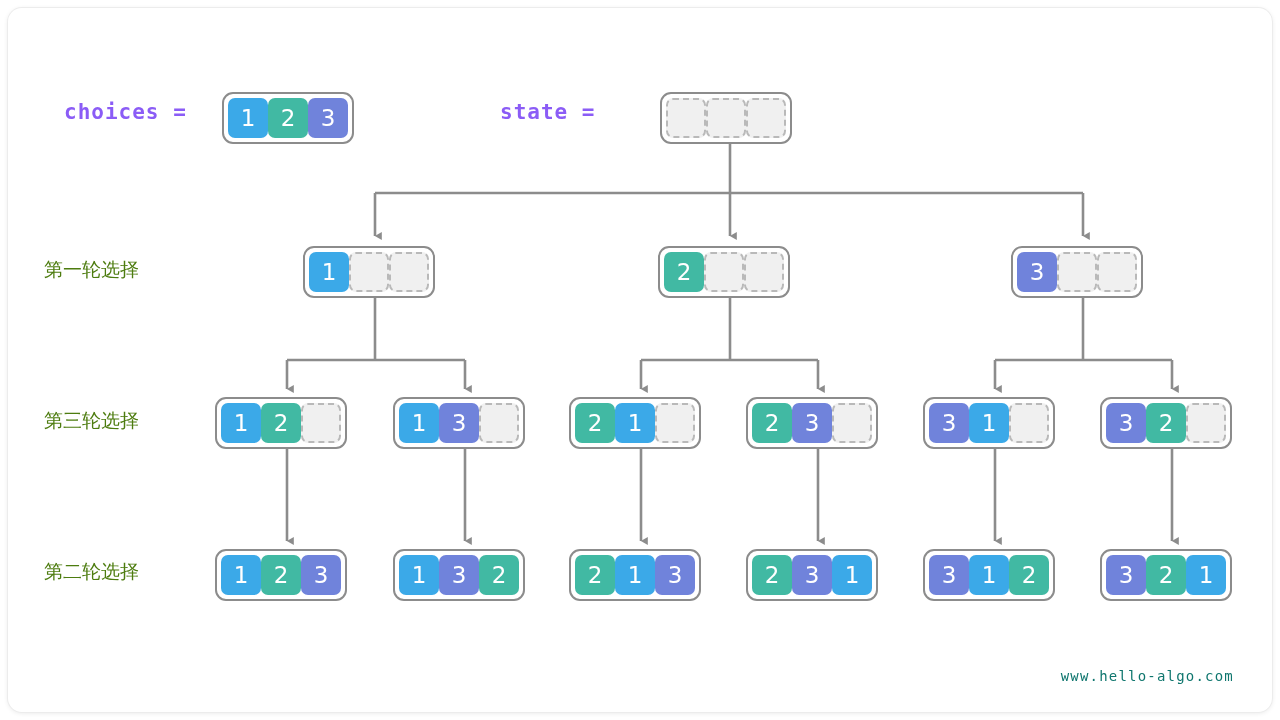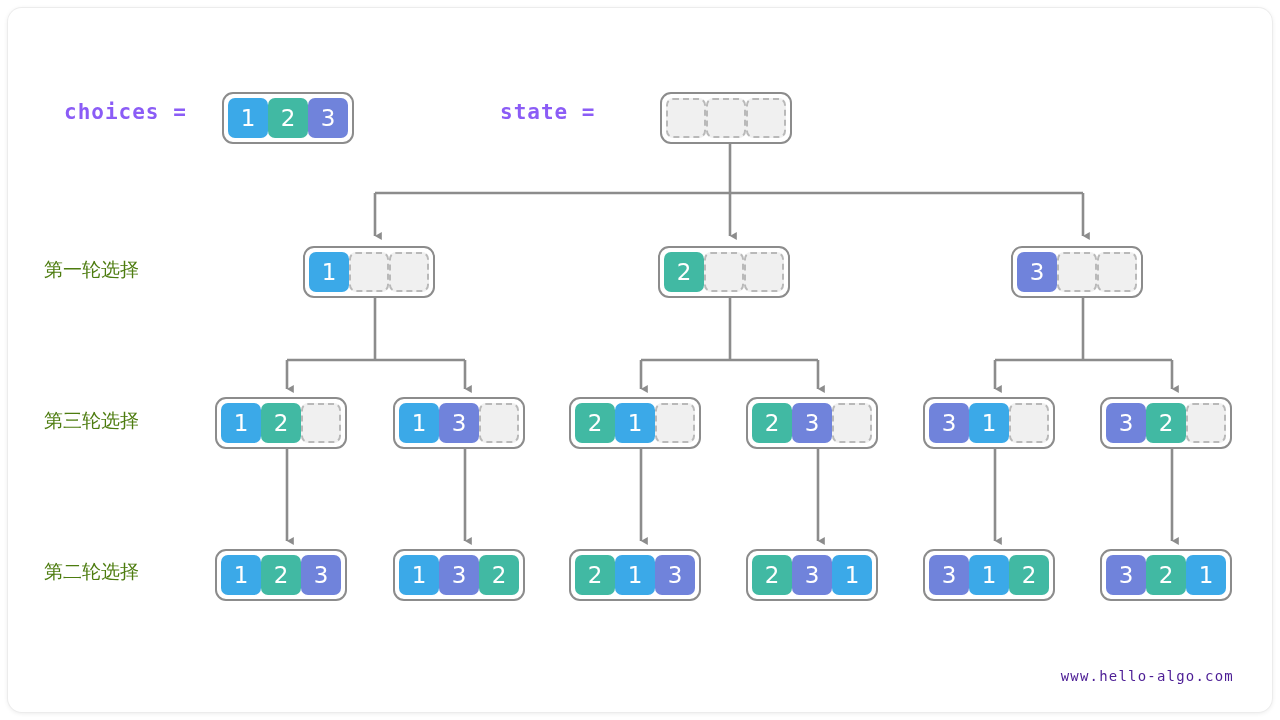--- a/index.html
+++ b/index.html
@@ -23,21 +23,21 @@
     letter-spacing:1px;white-space:nowrap;
   }
   .row-label{
     position:absolute;
     font-family:"DejaVu Sans","Liberation Sans",sans-serif;
     font-size:19px;color:#4d7c0f;white-space:nowrap;
   }
   .watermark{
     position:absolute;right:38px;bottom:28px;
     font-family:"DejaVu Sans Mono","Liberation Mono",monospace;
-    font-size:14px;color:#4c1d95;letter-spacing:1.2px;white-space:nowrap;
+    font-size:14px;color:#0f766e;letter-spacing:1.2px;white-space:nowrap;
   }
 
   
   .arr{
     position:absolute;display:flex;align-items:center;
     box-sizing:border-box;
     border:2.5px solid #8c8c8c;border-radius:11px;
     background:#ffffff;padding:4px;gap:0px;
   }
   .cell{

